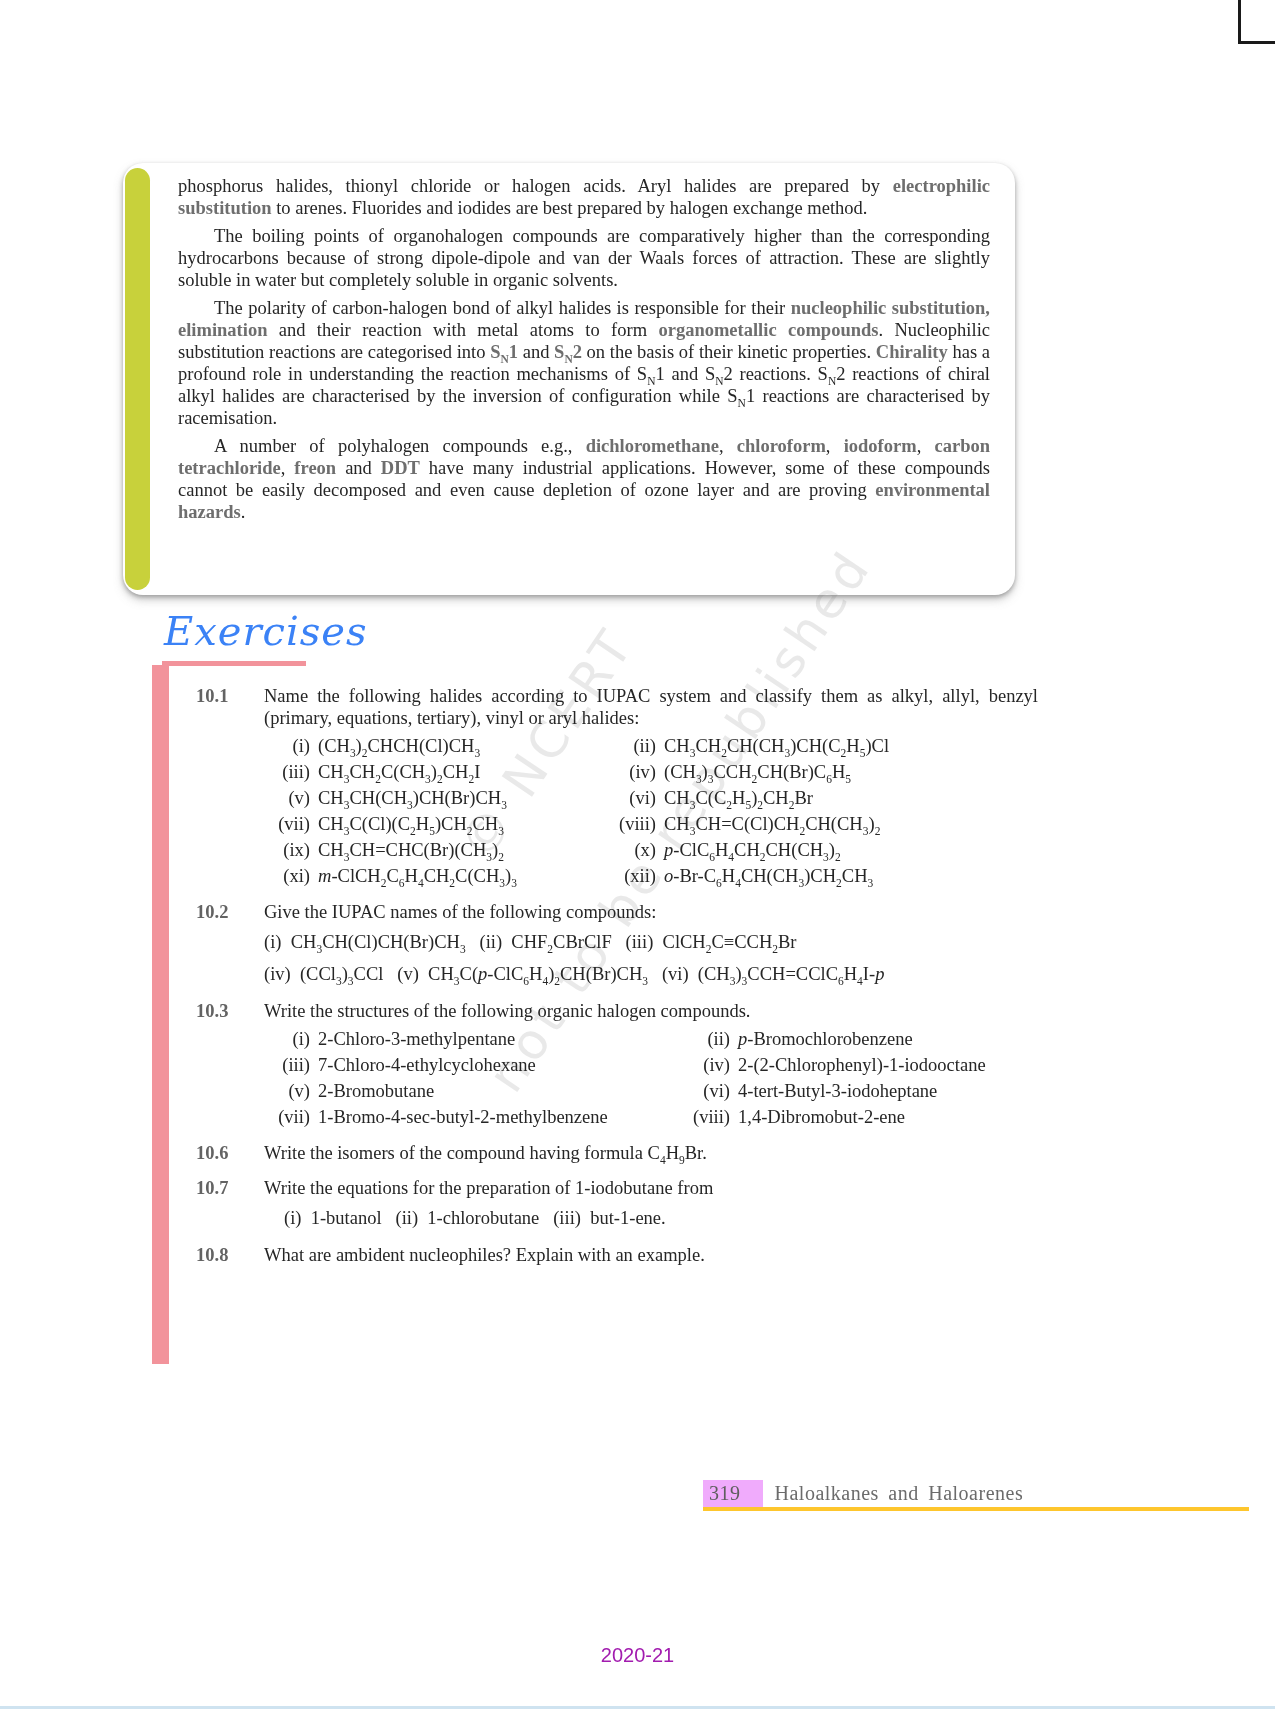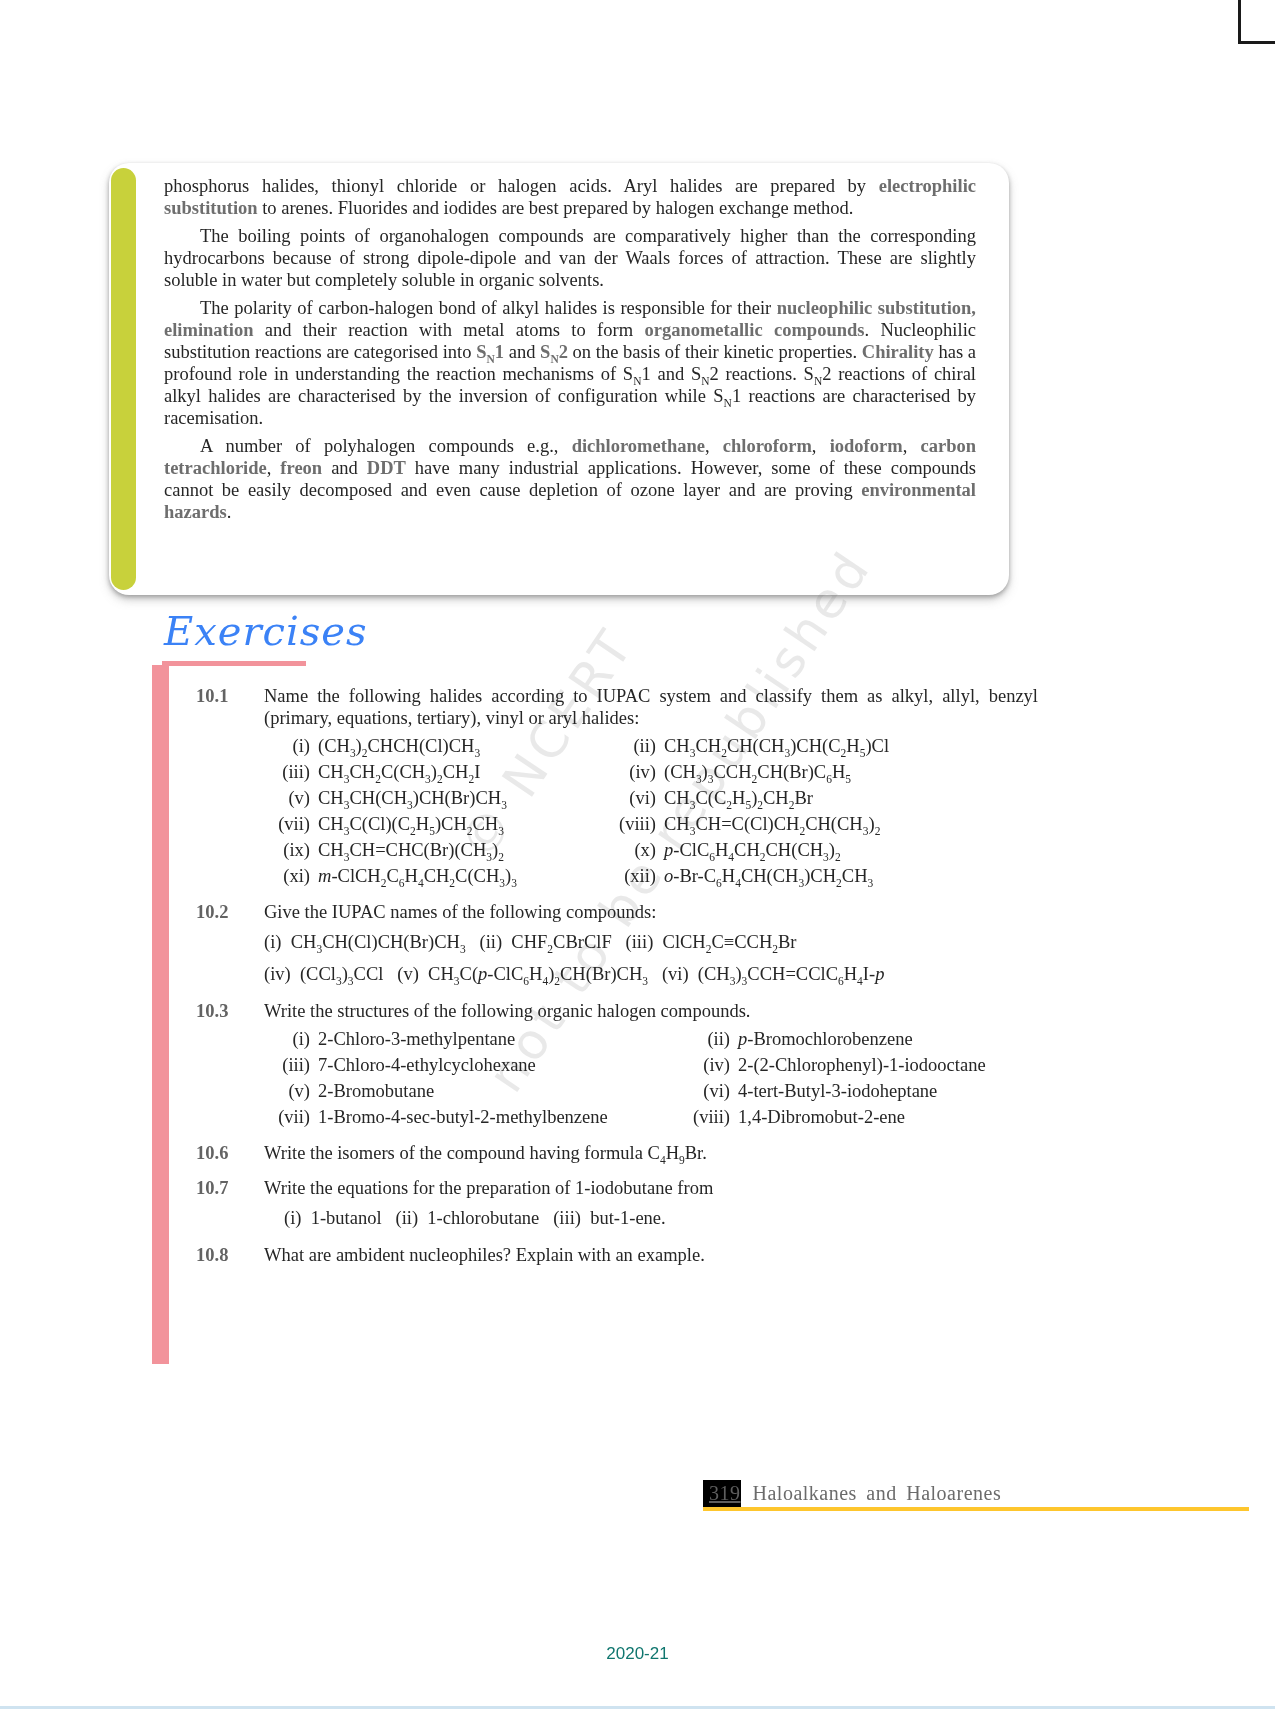--- a/index.html
+++ b/index.html
@@ -4,23 +4,23 @@
 <style>
   html,body{margin:0;padding:0;background:#ffffff;}
   .page{position:relative;width:1275px;height:1709px;background:#ffffff;overflow:hidden;
         font-family:"Liberation Serif",serif;color:#232323;}
 
   
   .corner-box{position:absolute;left:1238px;top:-10px;width:72px;height:48px;
               background:#fff;border:3px solid #1a1a1a;}
 
   
-  .summary-box{position:absolute;left:109px;top:163px;width:892px;height:432px;
+  .summary-box{position:absolute;left:123px;top:163px;width:892px;height:432px;
                background:#fff;border-radius:20px;
-               box-shadow:0 2px 4px rgba(90,90,90,.45), 0 5px 10px rgba(120,120,120,.35);padding-left:8px;}
+               box-shadow:0 2px 4px rgba(90,90,90,.45), 0 5px 10px rgba(120,120,120,.35);}
   .summary-accent{position:absolute;left:2px;top:5px;width:25px;height:calc(100% - 10px);
                   background:#c8d13b;border-radius:13px;}
   .summary-text{position:absolute;left:55px;top:12px;width:812px;
                 font-size:18.5px;line-height:22px;text-align:justify;color:#262626;}
   .summary-text p{margin:0 0 6px 0;}
   .summary-text p.indent{text-indent:36px;}
   .summary-text b{color:#6e6e6e;}
   sub{font-size:0.62em;line-height:0;}
 
   
@@ -47,26 +47,26 @@
          margin-top:6px;line-height:23px;}
   .fgrid.g3{grid-template-columns:46px 340px 64px 1fr;}
   .fgrid .lab{text-align:right;}
   .fgrid .f{white-space:nowrap;}
   .fline{white-space:pre-wrap;margin-top:6px;line-height:26px;}
   .fline.indented{padding-left:20px;}
 
   
   .footer{position:absolute;left:703px;top:1482px;font-size:20px;color:#6b6b6b;
           letter-spacing:0.5px;}
-  .page-num{background:#000000;padding:2px 0 3px 6px;color:#5e5e5e;text-decoration:underline;}
+  .page-num{background:#f0abfc;padding:2px 22px 3px 6px;color:#5e5e5e;}
   .chapter{margin-left:12px;word-spacing:4px;}
   .footer-rule{position:absolute;left:703px;top:1507px;width:546px;height:4px;background:#fec62d;}
 
   .year{position:absolute;left:0;top:1644px;width:100%;text-align:center;
-        font-family:"Liberation Sans",sans-serif;font-size:17px;color:#0f766e;}
+        font-family:"Liberation Sans",sans-serif;font-size:20px;color:#a21caf;}
   .bottom-rule{position:absolute;left:0;bottom:0;width:100%;height:3px;background:#cfe3f0;}
 </style>
 </head>
 <body>
 
 <div class="page">
 
   <div class="corner-box"></div>
 
   <div class="summary-box">

